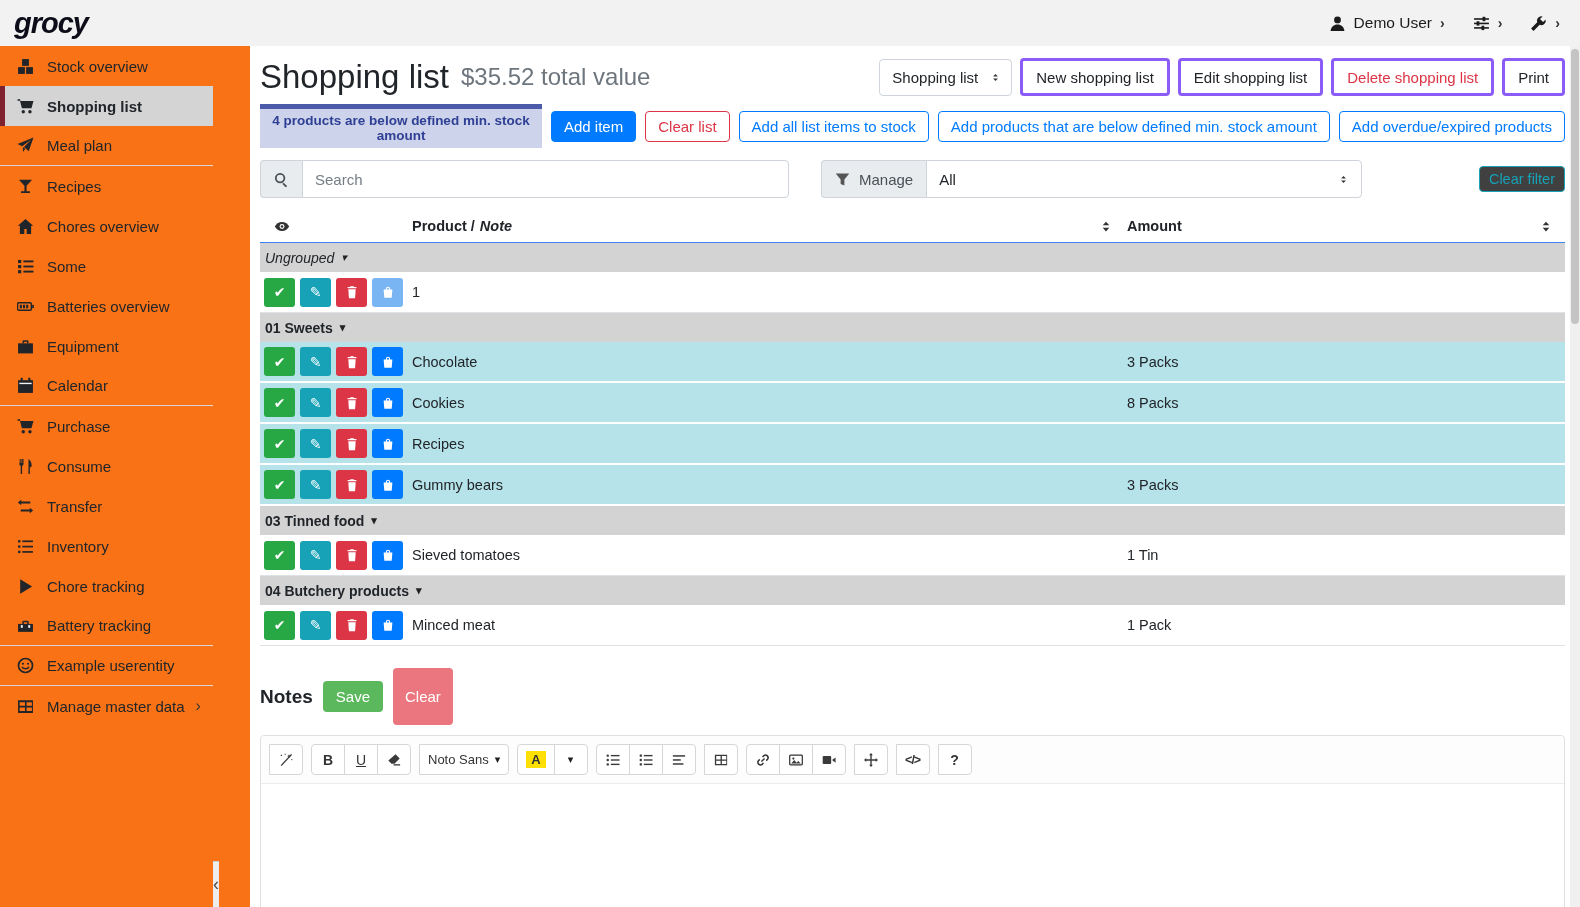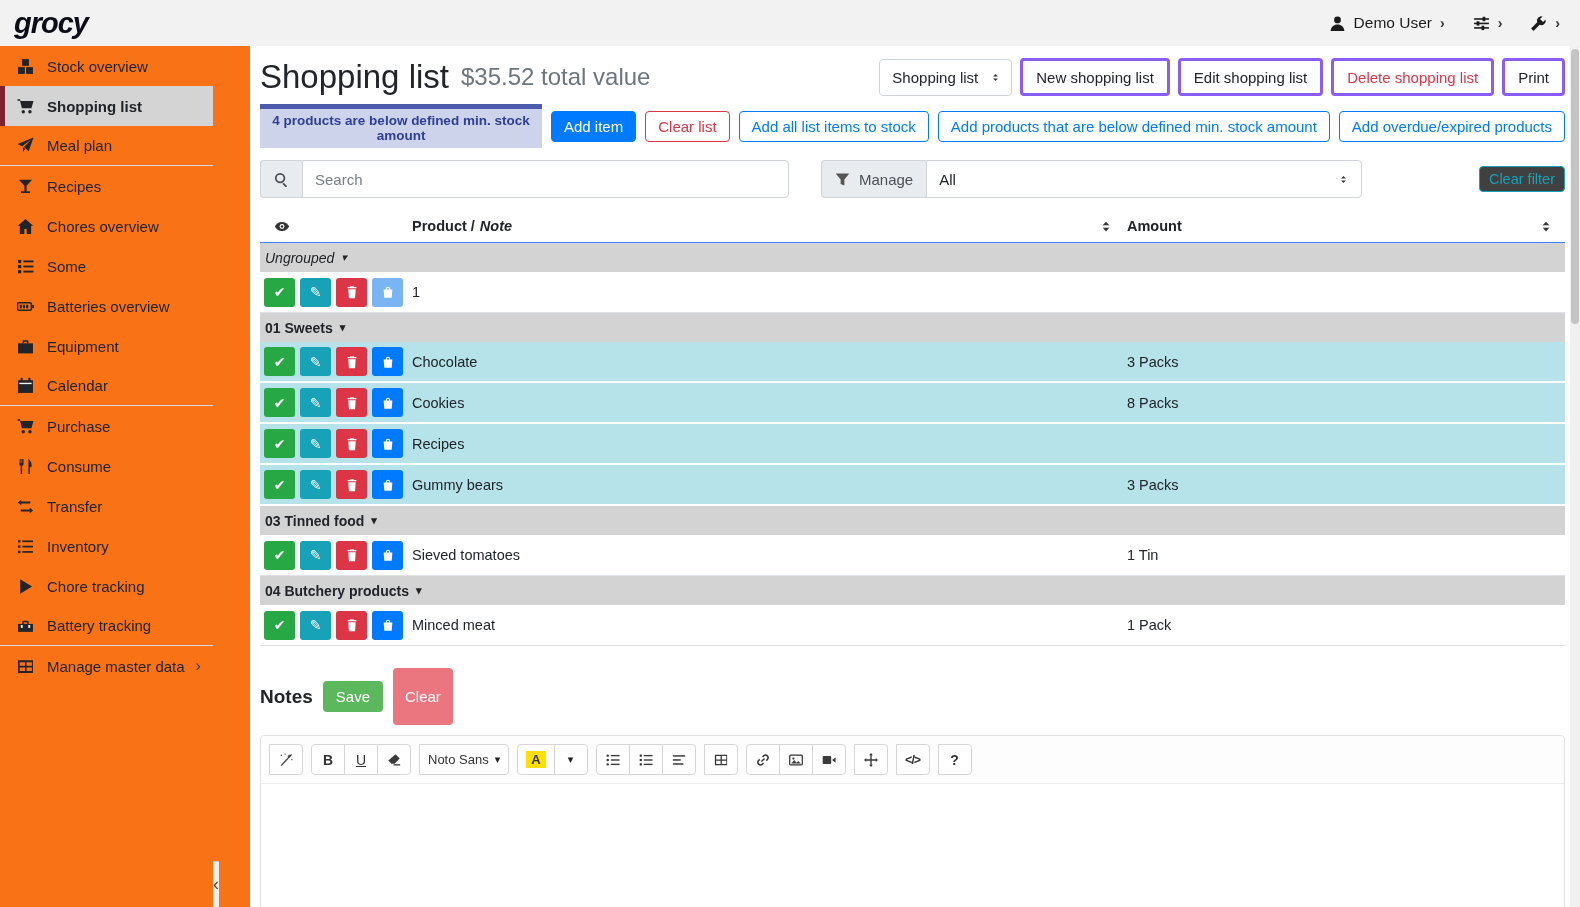--- a/index.html
+++ b/index.html
@@ -289,20 +289,31 @@
           <span class="icon">
             <svg viewBox="0 0 16 16" xmlns="http://www.w3.org/2000/svg">
               <path d="M1 6.5h14V14H1z"></path>
               <path d="M5 6.5V4.8a1.3 1.3 0 011.3-1.3h3.4A1.3 1.3 0 0111 4.8v1.7H9.6V5H6.4v1.5z"></path>
               <rect x="3.6" y="7.6" width="1.8" height="2.6" fill="#f2f2f2"></rect>
               <rect x="10.6" y="7.6" width="1.8" height="2.6" fill="#f2f2f2"></rect>
             </svg>
           </span>
           <span class="nav-label">Battery tracking</span>
         </div>
+        <div class="nav-item divider">
+          <span class="icon">
+            <svg viewBox="0 0 16 16" xmlns="http://www.w3.org/2000/svg">
+              <circle cx="8" cy="8" r="6.6" fill="none" stroke="currentColor" stroke-width="1.6"></circle>
+              <circle cx="5.6" cy="6.3" r="1"></circle>
+              <circle cx="10.4" cy="6.3" r="1"></circle>
+              <path d="M4.7 9.3a3.9 3.9 0 006.6 0" fill="none" stroke="currentColor" stroke-width="1.4"></path>
+            </svg>
+          </span>
+          <span class="nav-label">Example userentity</span>
+        </div>
         <div class="nav-item">
           <span class="icon">
             <svg viewBox="0 0 16 16" xmlns="http://www.w3.org/2000/svg">
               <path fill-rule="evenodd" d="M1 2h14v12H1zm1.5 2h5v3.4h-5zm6.5 0h5v3.4H9zM2.5 8.9h5v3.4h-5zm6.5 0h5v3.4H9z"></path>
             </svg>
           </span>
           <span class="nav-label">Manage master data</span>
           <span class="nav-chev">›</span>
         </div>
       </div>

